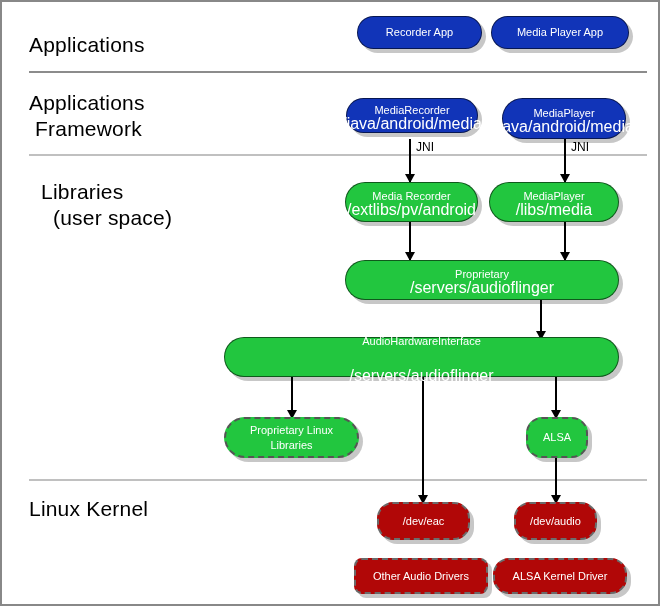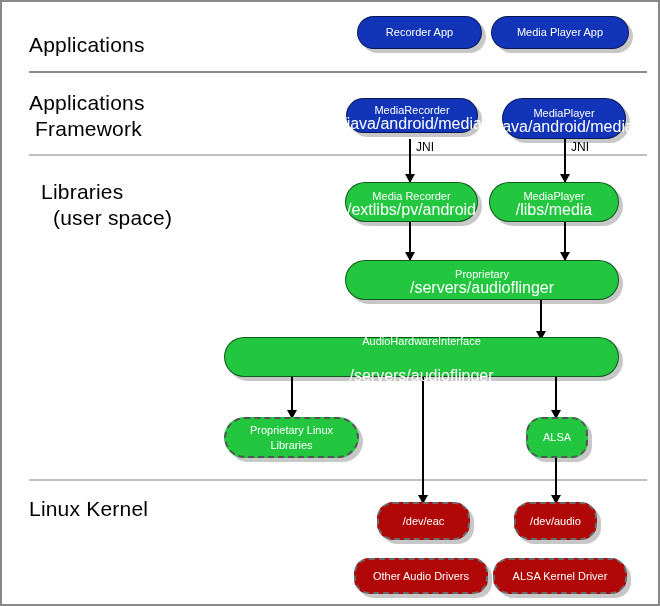--- a/index.html
+++ b/index.html
@@ -186,21 +186,21 @@
   </div>
 
   <div class="node green dashed" style="left:524px;top:415px;width:62px;height:41px;border-radius:16px;">
     <span class="title">ALSA</span>
   </div>
 
   <div class="node red dashed" style="left:512px;top:500px;width:83px;height:38px;border-radius:16px;">
     <span class="title">/dev/audio</span>
   </div>
 
-  <div class="node red dashed" style="left:352px;top:556px;width:134px;height:36px;border-radius:15px;">
+  <div class="node red dashed" style="left:352px;top:556px;width:134px;height:36px;border-radius:8px;">
     <span class="title">Other Audio Drivers</span>
   </div>
 
   <div class="node red dashed" style="left:491px;top:556px;width:134px;height:36px;border-radius:16px;">
     <span class="title">ALSA Kernel Driver</span>
   </div>
 
 </div>
 
 </body></html>

